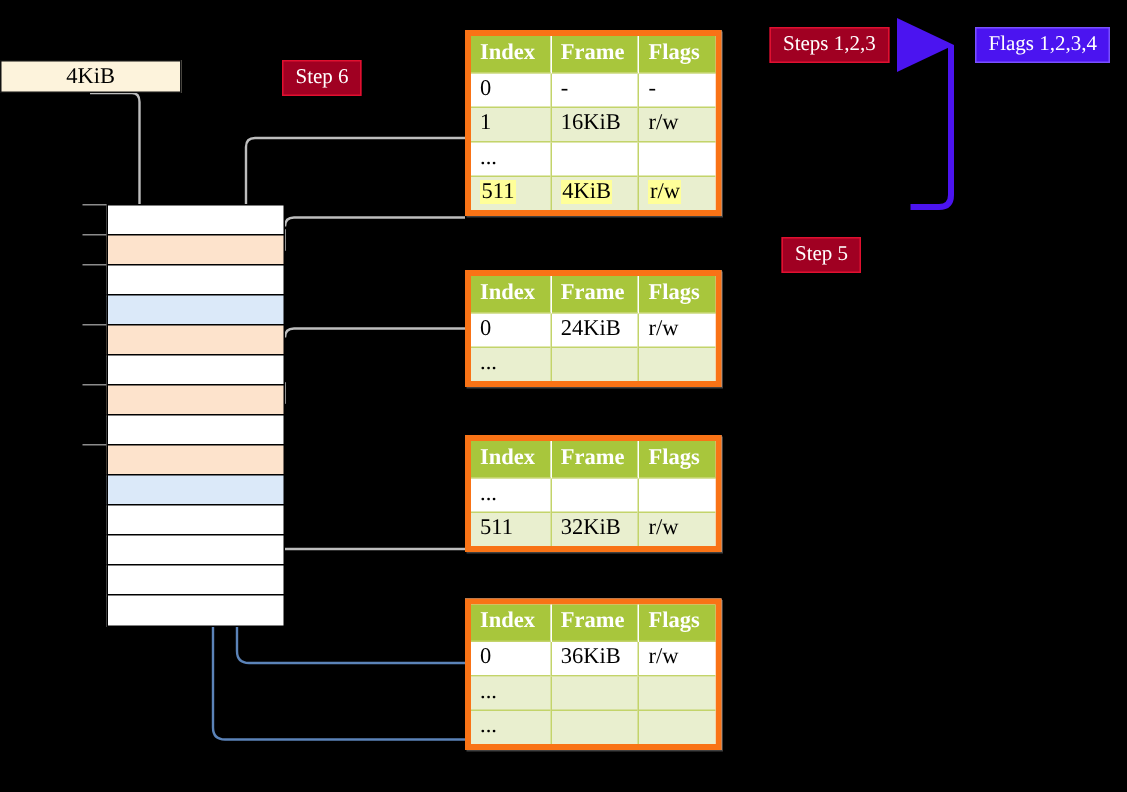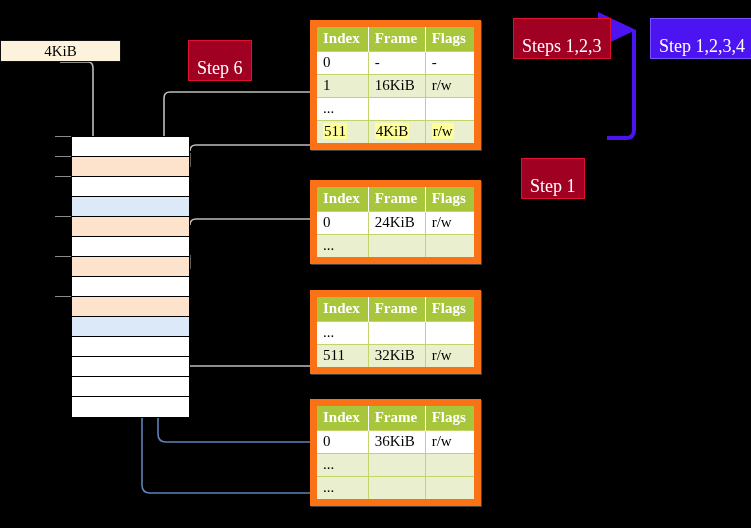--- a/index.html
+++ b/index.html
@@ -7,23 +7,23 @@
     width:751px;height:528px;position:relative;overflow:hidden;
     font-family:"Liberation Serif", serif;
     color:#000;
   }
   .stage{position:absolute;left:0;top:0;width:751px;height:528px;}
 
   
   .badge{
     position:absolute;
     font-family:"Liberation Serif", serif;
-    font-size:18px;
+    font-size:14px;
     line-height:19px;
-    padding:18px 8px 2px 8px;
+    padding:1px 8px 2px 8px;
     color:#ffffff;
     white-space:nowrap;
     box-sizing:border-box;
   }
   .badge-red{ background:#a00022; border:1px solid #e01030; }
   .badge-blue{ background:#4b14f0; border:1px solid #7a50ff; }
 
   
   .kib-box{
     position:absolute;
@@ -47,21 +47,21 @@
     background:#ffffff;
   }
   .memrow.last{border-bottom:1px solid #000;}
   .memrow.peach{background:#fde3cc;}
   .memrow.blue{background:#dbe9f9;}
   .tick{position:absolute;height:1px;background:#8b8b8b;left:-16px;width:16px;}
 
   
   .ptable{
     position:absolute;
-    border:7px solid #f97316;
+    border:4px solid #f97316;
     box-sizing:border-box;
     background:#ffffff;
     box-shadow:1px 1px 0 rgba(255,255,255,0.25);
   }
   .ptable table{border-collapse:collapse;width:100%;}
   .ptable th{
     background:#a8c63c;
     color:#ffffff;
     font-weight:bold;
     font-size:15px;
@@ -138,24 +138,24 @@
     <span>4KiB</span>
   </div>
 
   <div class="badge badge-red" style="left:188px;top:40px;">
     <span>Step 6</span>
   </div>
   <div class="badge badge-red" style="left:513px;top:18px;">
     <span>Steps 1,2,3</span>
   </div>
   <div class="badge badge-blue" style="left:650px;top:18px;">
-    <span>Step 1,2,3,4</span>
+    <span>Flags 1,2,3,4</span>
   </div>
   <div class="badge badge-red" style="left:521px;top:158px;">
-    <span>Step 1</span>
+    <span>Step 5</span>
   </div>
 
   <div class="memcol" id="memcol">
       <div class="memrow" style="top: 0px;"></div>
       <div class="tick" style="top: 0px;"></div>
       <div class="memrow peach" style="top: 20px;"></div>
       <div class="tick" style="top: 20px;"></div>
       <div class="memrow" style="top: 40px;"></div>
       <div class="tick" style="top: 40px;"></div>
       <div class="memrow blue" style="top: 60px;"></div>

